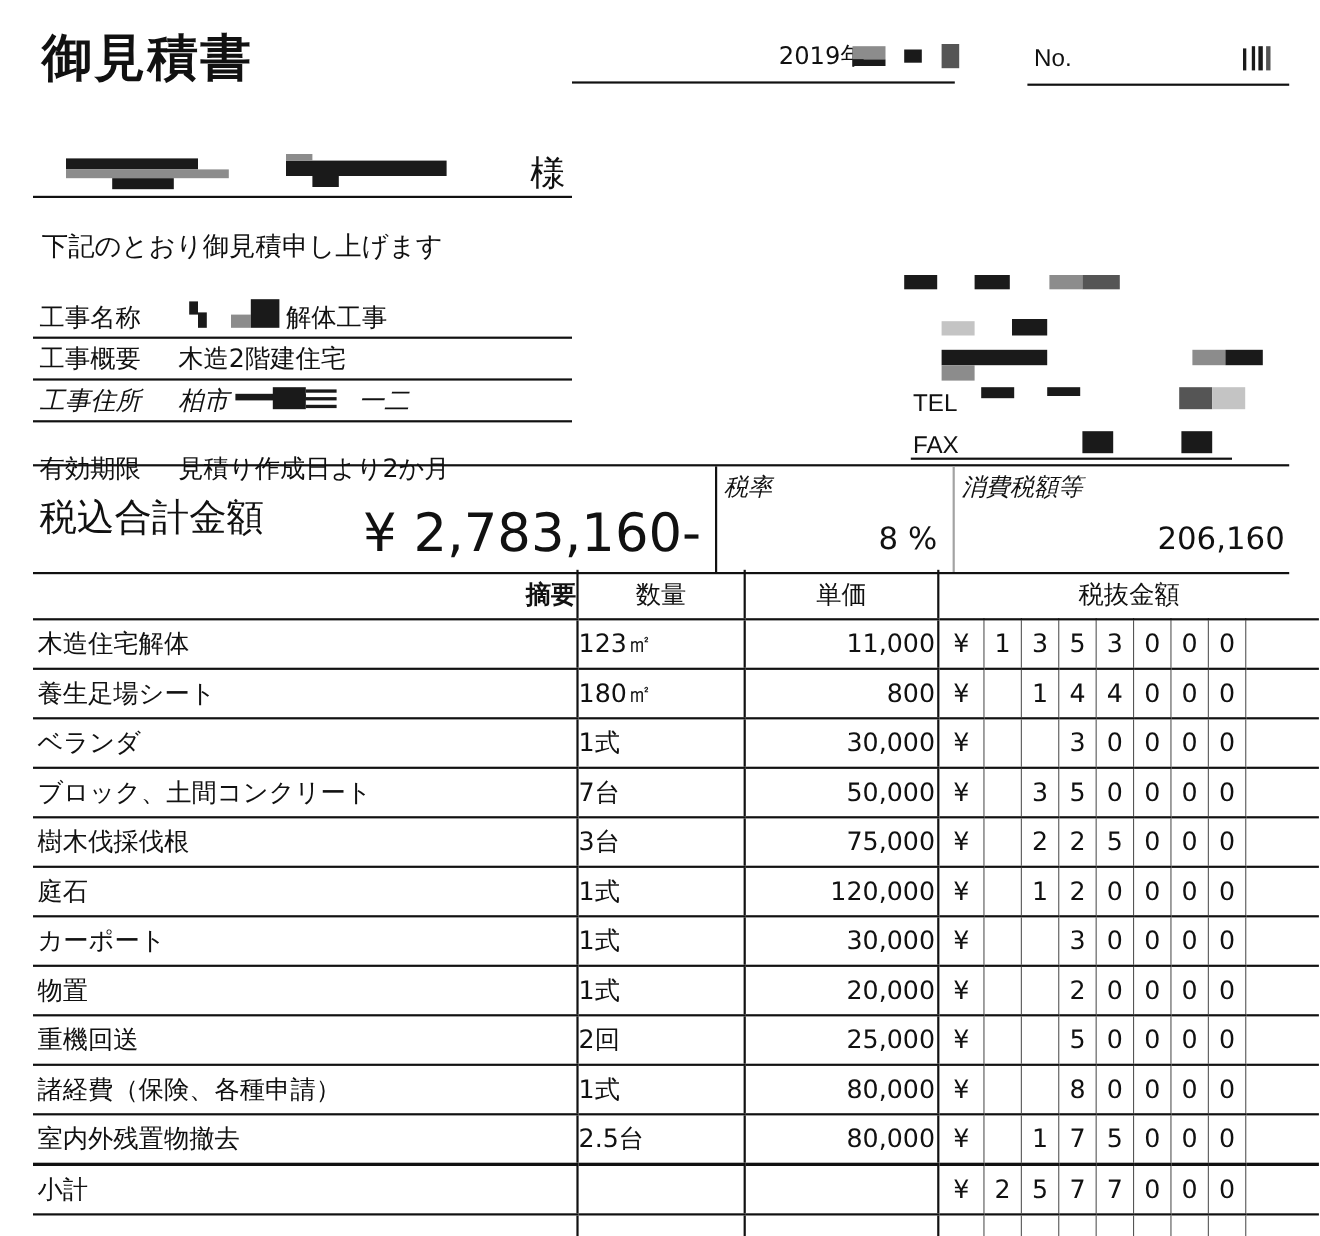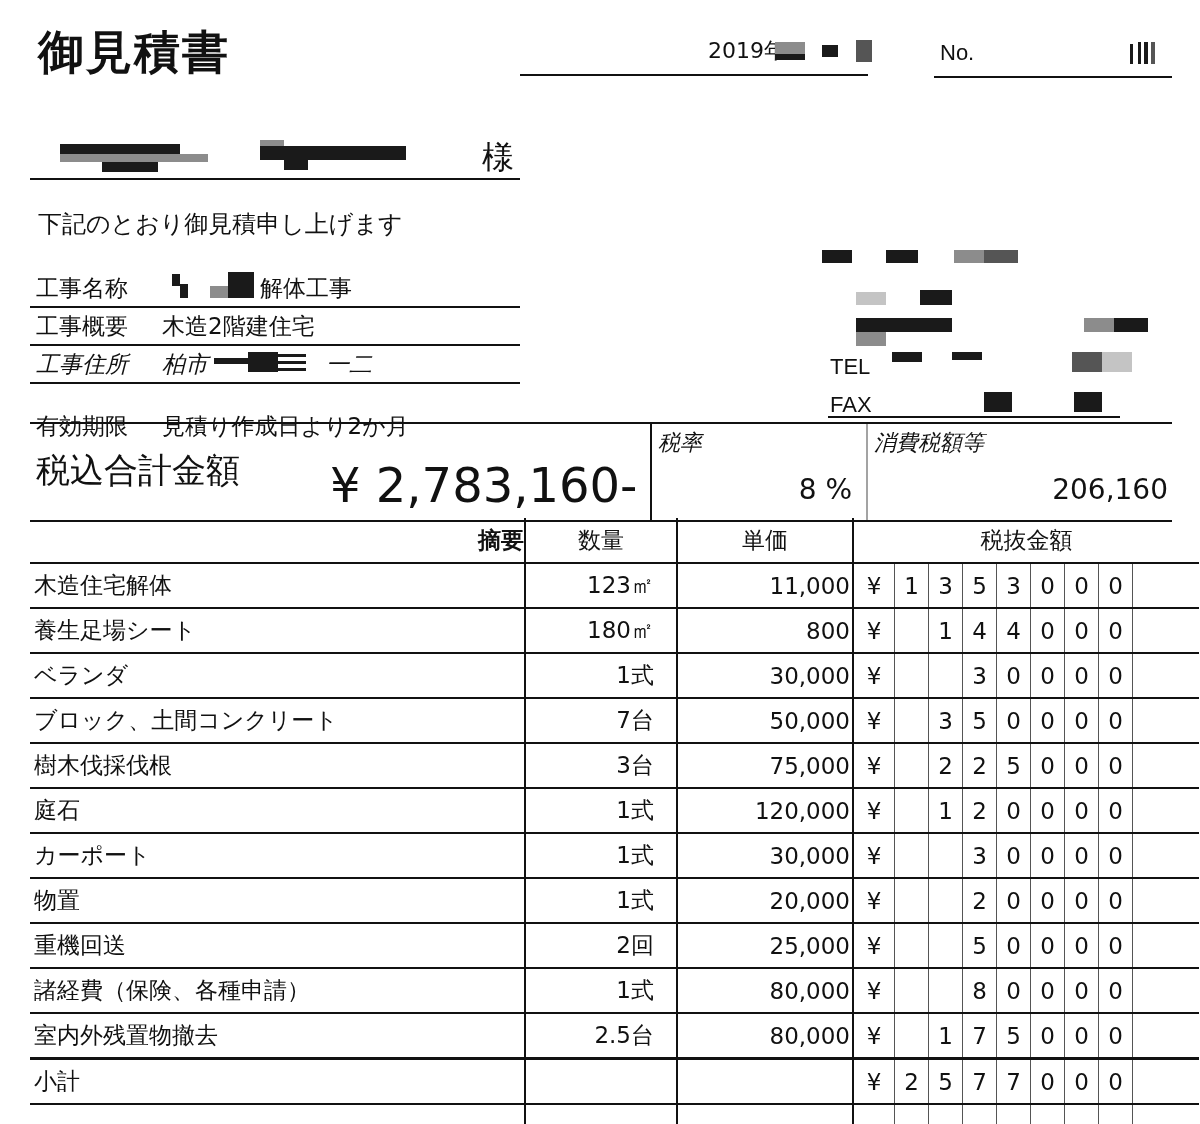--- a/index.html
+++ b/index.html
@@ -33,21 +33,21 @@
     .total-value { position: absolute; left: 300px; top: 22px; font-size: 48px; margin-top: 11px; }
     .tax-rate-cell { position: absolute; left: 620px; top: 0; width: 216px; height: 96px; border-left: 2px solid #111; }
     .tax-amt-cell { position: absolute; left: 836px; top: 0; width: 306px; height: 96px; border-left: 2px solid #a3a3a3; }
     .cell-lbl { position: absolute; left: 6px; top: 4px; font-size: 22px; font-style: italic; }
     .cell-val { position: absolute; right: 6px; bottom: 14px; font-size: 28px; }
     
     table.items { position: absolute; left: 30px; top: 518px; border-collapse: collapse; table-layout: fixed; }
     table.items td, table.items th { border-bottom: 2px solid #111; height: 43px; padding: 0; font-size: 23px; white-space: nowrap; overflow: hidden; }
     table.items th { font-weight: normal; height: 44px; }
     table.items .c-desc { width: 490px; text-align: left; padding-left: 4px; }
-    table.items .c-qty { width: 128px; text-align: right; padding-right: 22px; border-left: 2px solid #111; }
+    table.items .c-qty { width: 128px; text-align: left; padding-right: 22px; border-left: 2px solid #111; }
     table.items .c-price { width: 172px; text-align: right; padding-right: 2px; border-left: 2px solid #111; }
     table.items th.c-qty, table.items th.c-price { text-align: center; padding-right: 0; }
     table.items .c-yen { width: 40px; text-align: center; border-left: 2px solid #111; }
     table.items .c-d { width: 33px; text-align: center; border-left: 1px solid #555; }
     table.items .c-tail { width: 66px; border-left: 1px solid #555; }
     table.items th.c-amt { border-left: 2px solid #111; text-align: center; }
     table.items tr.subtotal-row td { border-top: 3px solid #111; }
     table.items tr.blank-row td { border-bottom: none; }
   </style>
 </head>

